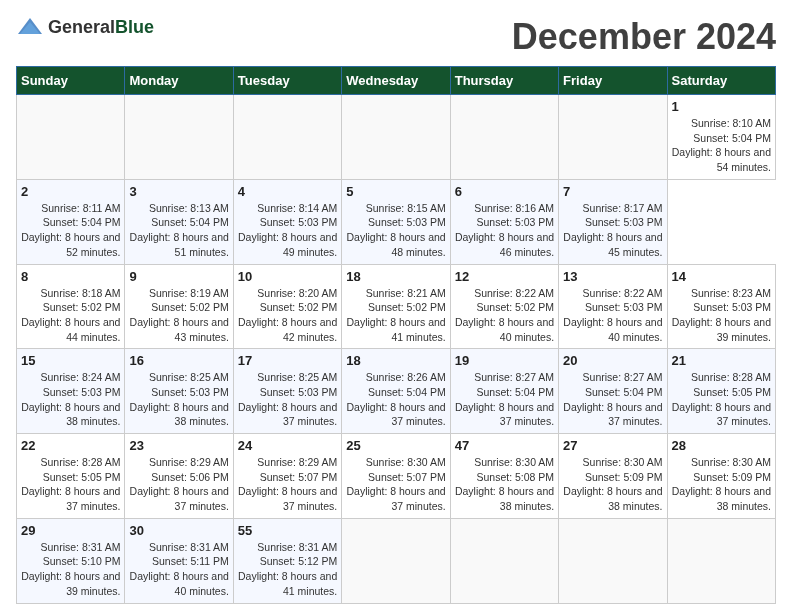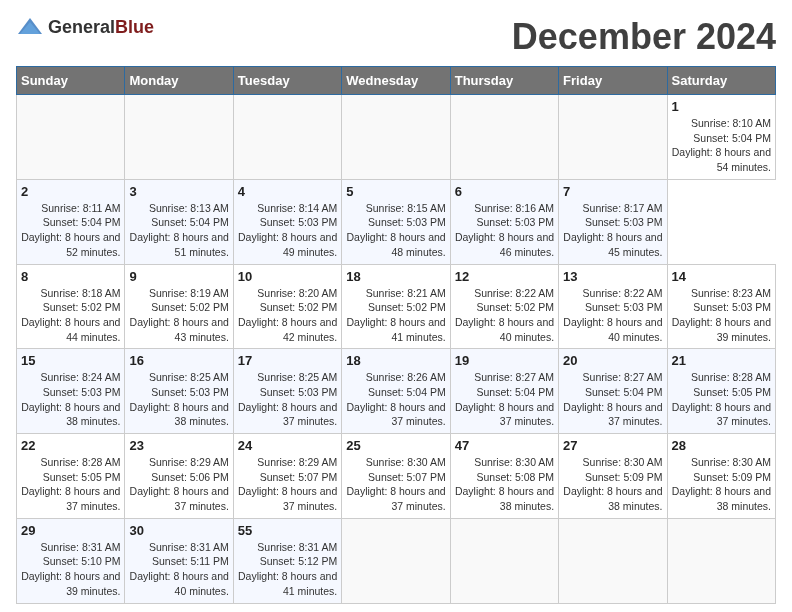--- a/index.html
+++ b/index.html
@@ -36,21 +36,21 @@
     .location-subtitle {
       font-size: 14px;
       color: #555;
     }
     table {
       width: 100%;
       border-collapse: collapse;
       table-layout: fixed;
     }
     thead th {
-      background-color: #737373;
+      background-color: #14532d;
       color: #fff;
       font-size: 13px;
       font-weight: bold;
       padding: 6px 4px;
       text-align: left;
       border: 1px solid #2d6aa0;
     }
     tbody td {
       border: 1px solid #ccc;
       vertical-align: top;
@@ -84,21 +84,21 @@
 </head>
 <body>
 
 <div class="header-section">
   <div class="logo">
     <svg class="logo-icon" viewBox="0 0 28 22" xmlns="http://www.w3.org/2000/svg">
       <polygon points="14,2 26,18 2,18" fill="#3a7abf" opacity="0.85"></polygon>
       <polygon points="14,6 24,18 4,18" fill="#6aaee8" opacity="0.6"></polygon>
     </svg>
     <div>
-      <span style="font-size:18px;font-weight:bold;color:#333;">General</span><span style="font-size:18px;font-weight:bold;color:#7f1d1d;">Blue</span>
+      <span style="font-size:18px;font-weight:bold;color:#333;">General</span><span style="font-size:18px;font-weight:bold;color:#14532d;">Blue</span>
     </div>
   </div>
   <div class="title-block">
     <div class="month-title">December 2024</div>
   </div>
 </div>
 
 <table>
   <thead>
     <tr>

